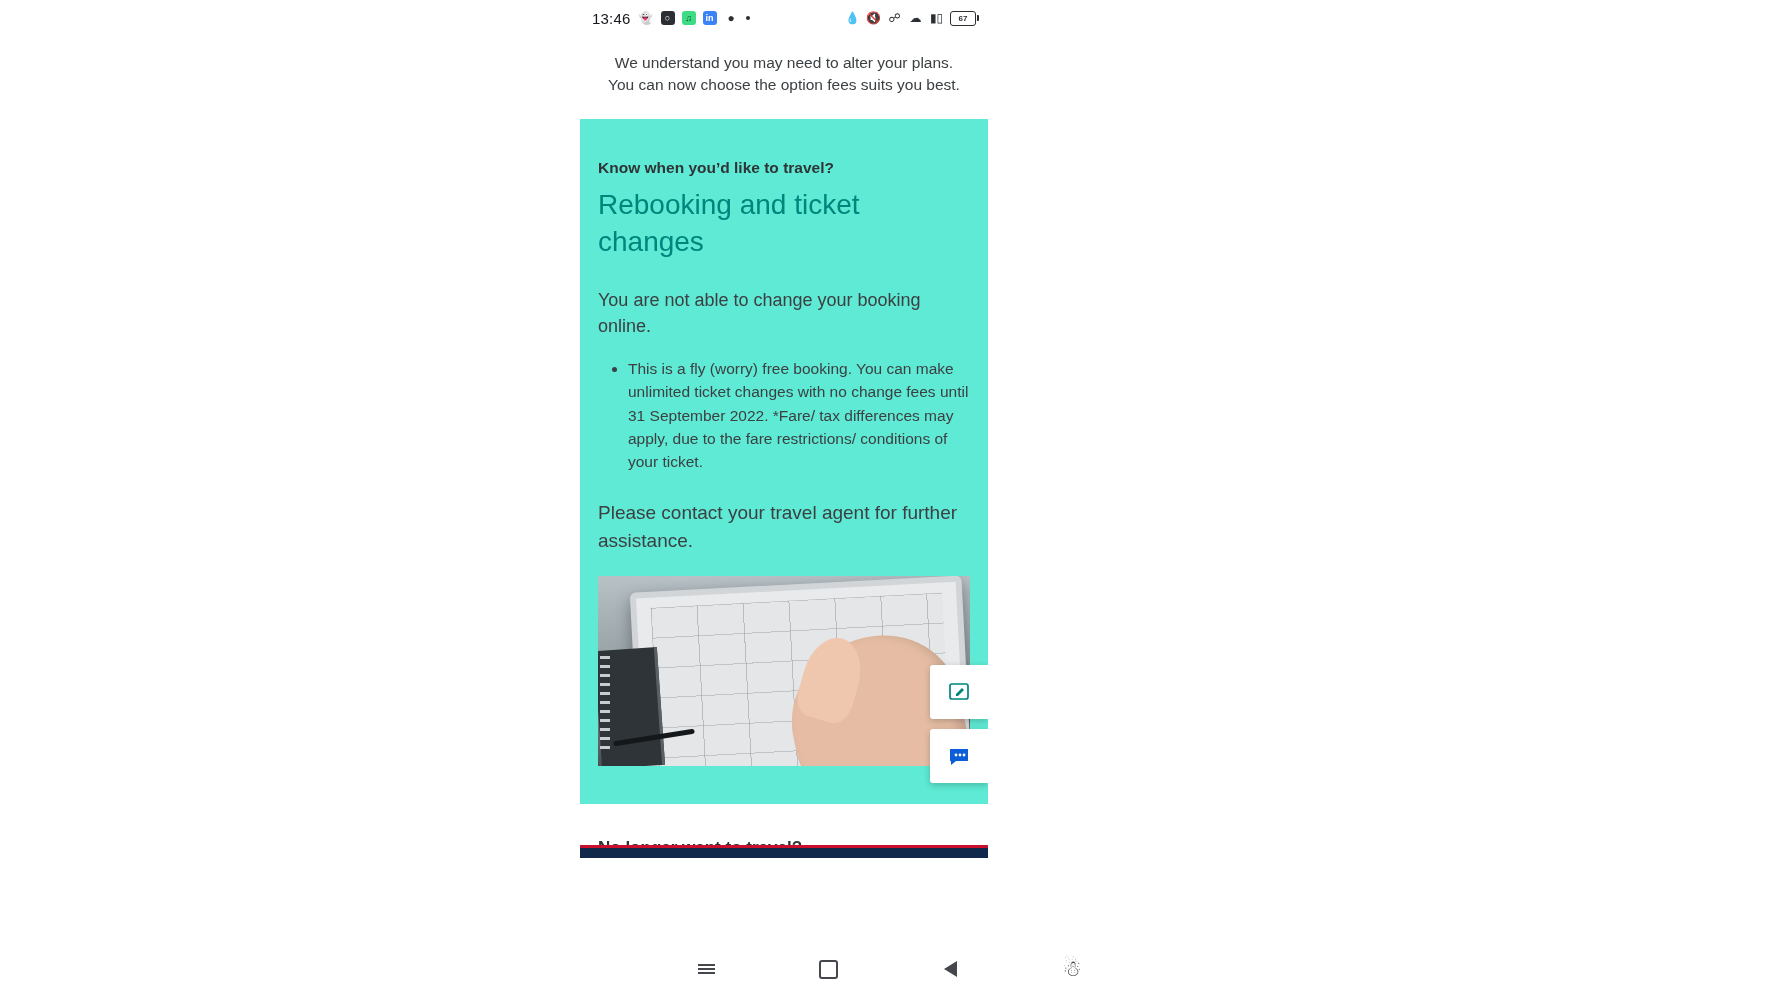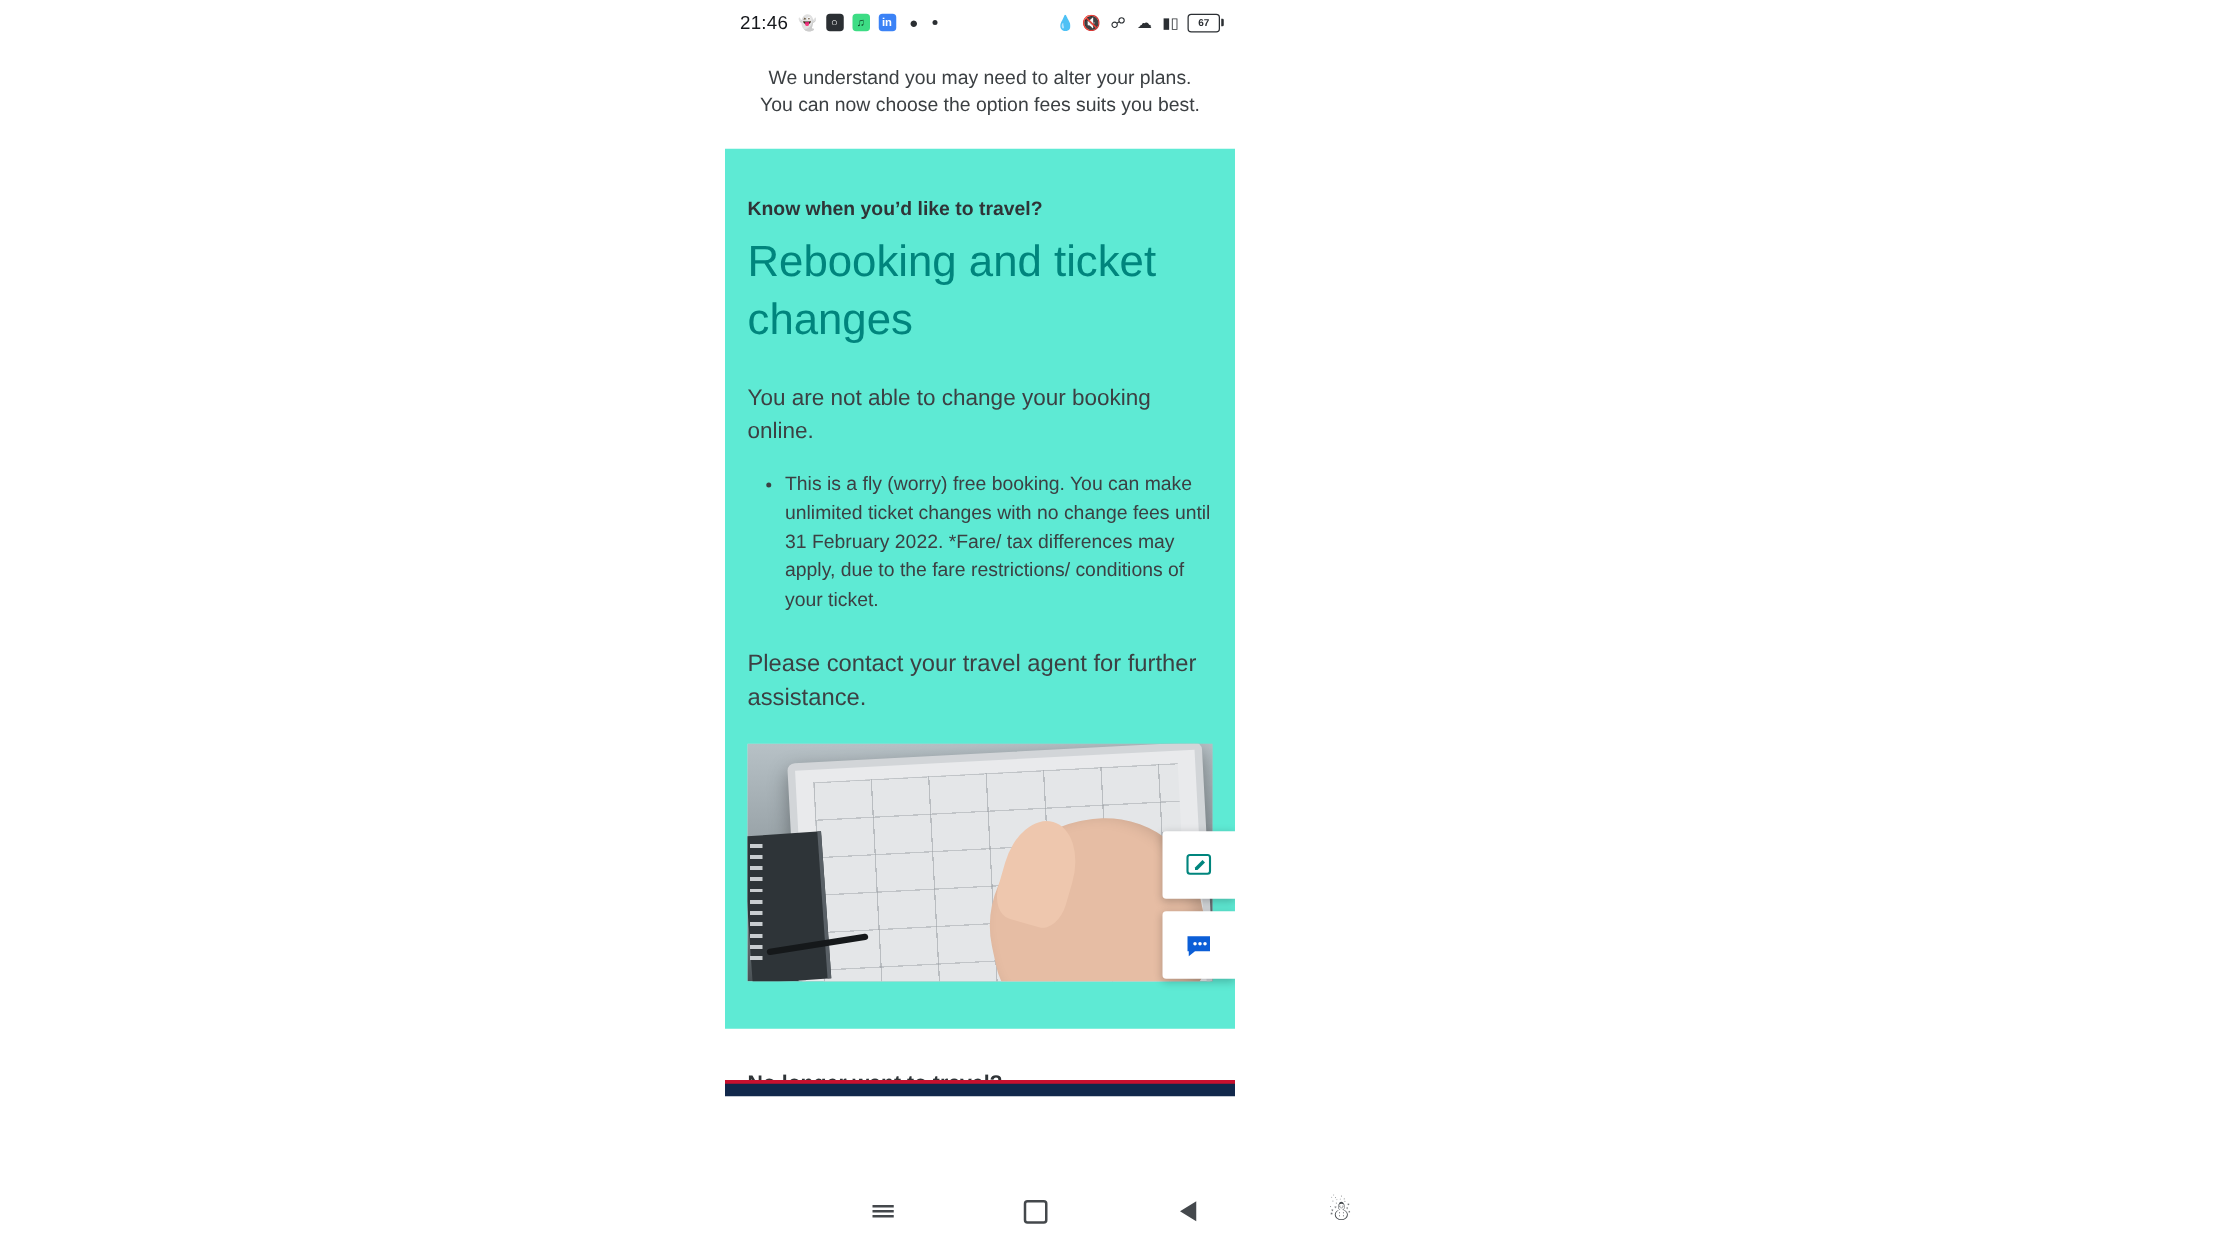--- a/index.html
+++ b/index.html
@@ -128,21 +128,21 @@
     padding: 40px 18px 38px 18px;
   }
 
   .card-eyebrow {
     font-size: 15.5px;
     font-weight: bold;
     color: #2f3437;
     margin: 0 0 10px 0;
   }
   .card-title {
-    font-size: 35px;
+    font-size: 28px;
     line-height: 1.32;
     color: #00857d;
     margin: 0 0 26px 0;
     font-weight: 400;
   }
   .card-lead {
     font-size: 18px;
     color: #3c4043;
     margin: 0 0 18px 0;
     line-height: 1.45;
@@ -323,21 +323,21 @@
   }
 </style>
 </head>
 <body>
 
 <div id="screen">
 
   <div class="phone">
 
     <div class="statusbar">
-      <div class="status-time">21:46</div>
+      <div class="status-time">13:46</div>
       <div class="status-left-icons">
         <span class="sicon">👻</span>
         <span class="sq-icon ig">○</span>
         <span class="sq-icon green">♫</span>
         <span class="sq-icon li">in</span>
         <span class="sicon">●</span>
         <span class="dot-sep"></span>
       </div>
       <div class="status-right-icons">
         <span class="sicon">💧</span>
@@ -354,21 +354,21 @@
       <div class="intro">
         <div>We understand you may need to alter your plans.</div>
         <div>You can now choose the option fees suits you best.</div>
       </div>
 
       <div class="card">
         <div class="card-eyebrow">Know when you’d like to travel?</div>
         <h1 class="card-title">Rebooking and ticket changes</h1>
         <p class="card-lead">You are not able to change your booking online.</p>
         <ul class="bullets">
-          <li>This is a fly (worry) free booking. You can make unlimited ticket changes with no change fees until 31 February 2022. *Fare/ tax differences may apply, due to the fare restrictions/ conditions of your ticket.</li>
+          <li>This is a fly (worry) free booking. You can make unlimited ticket changes with no change fees until 31 September 2022. *Fare/ tax differences may apply, due to the fare restrictions/ conditions of your ticket.</li>
         </ul>
         <p class="card-foot">Please contact your travel agent for further assistance.</p>
 
         <div class="photo">
           <div class="desk"></div>
           <div class="tablet">
             <div class="grid"></div>
           </div>
           <div class="notebook"></div>
           <div class="rings"></div>

